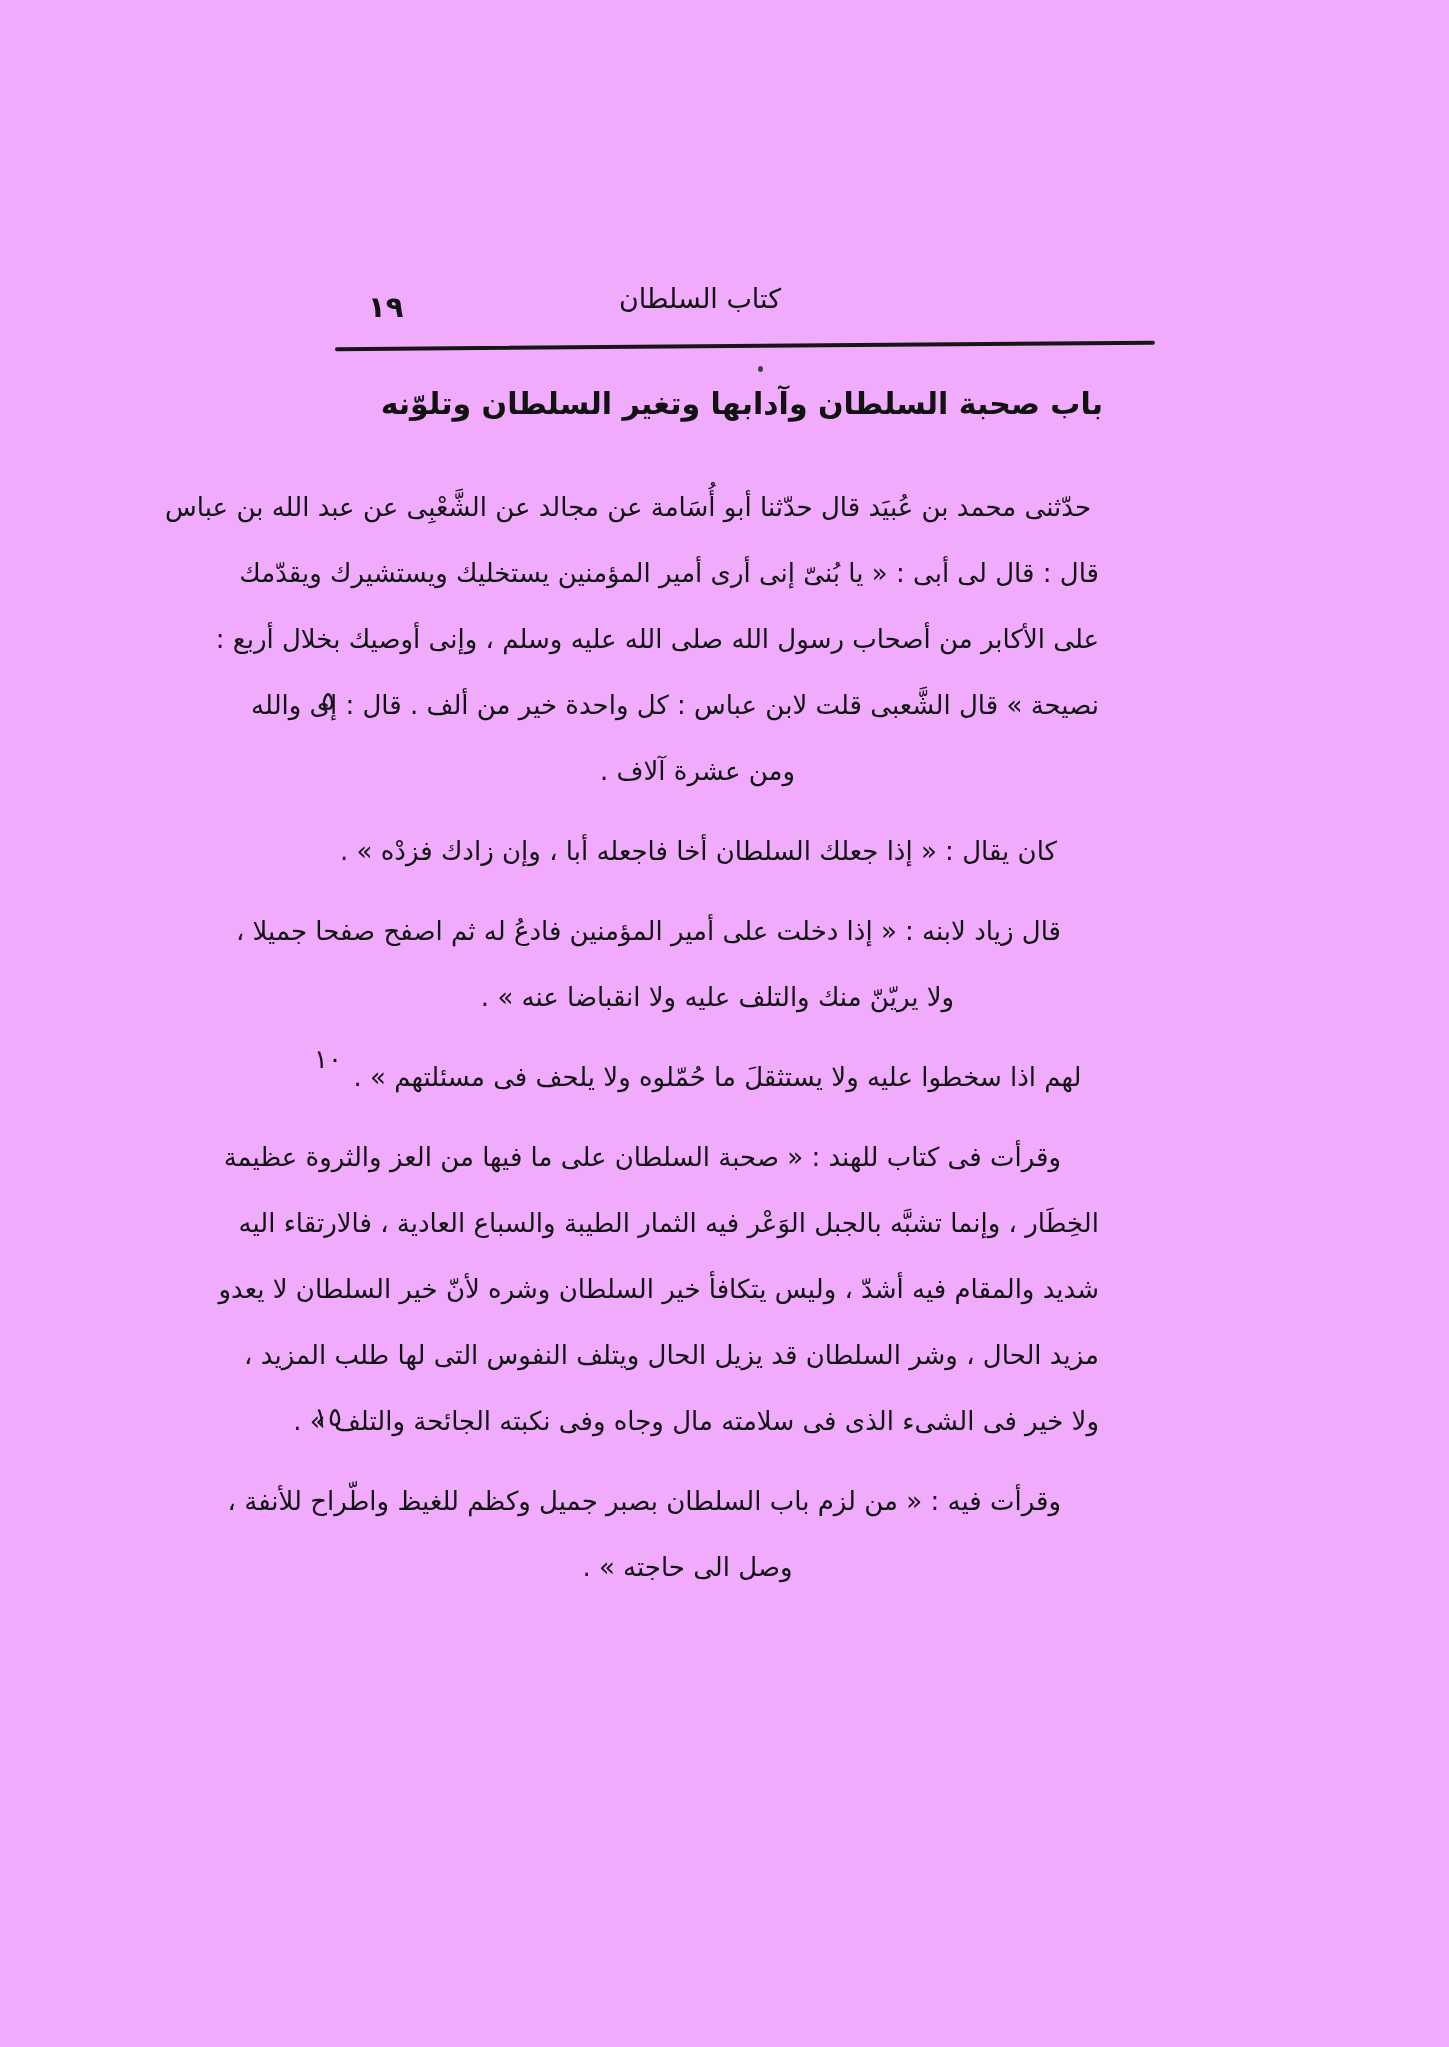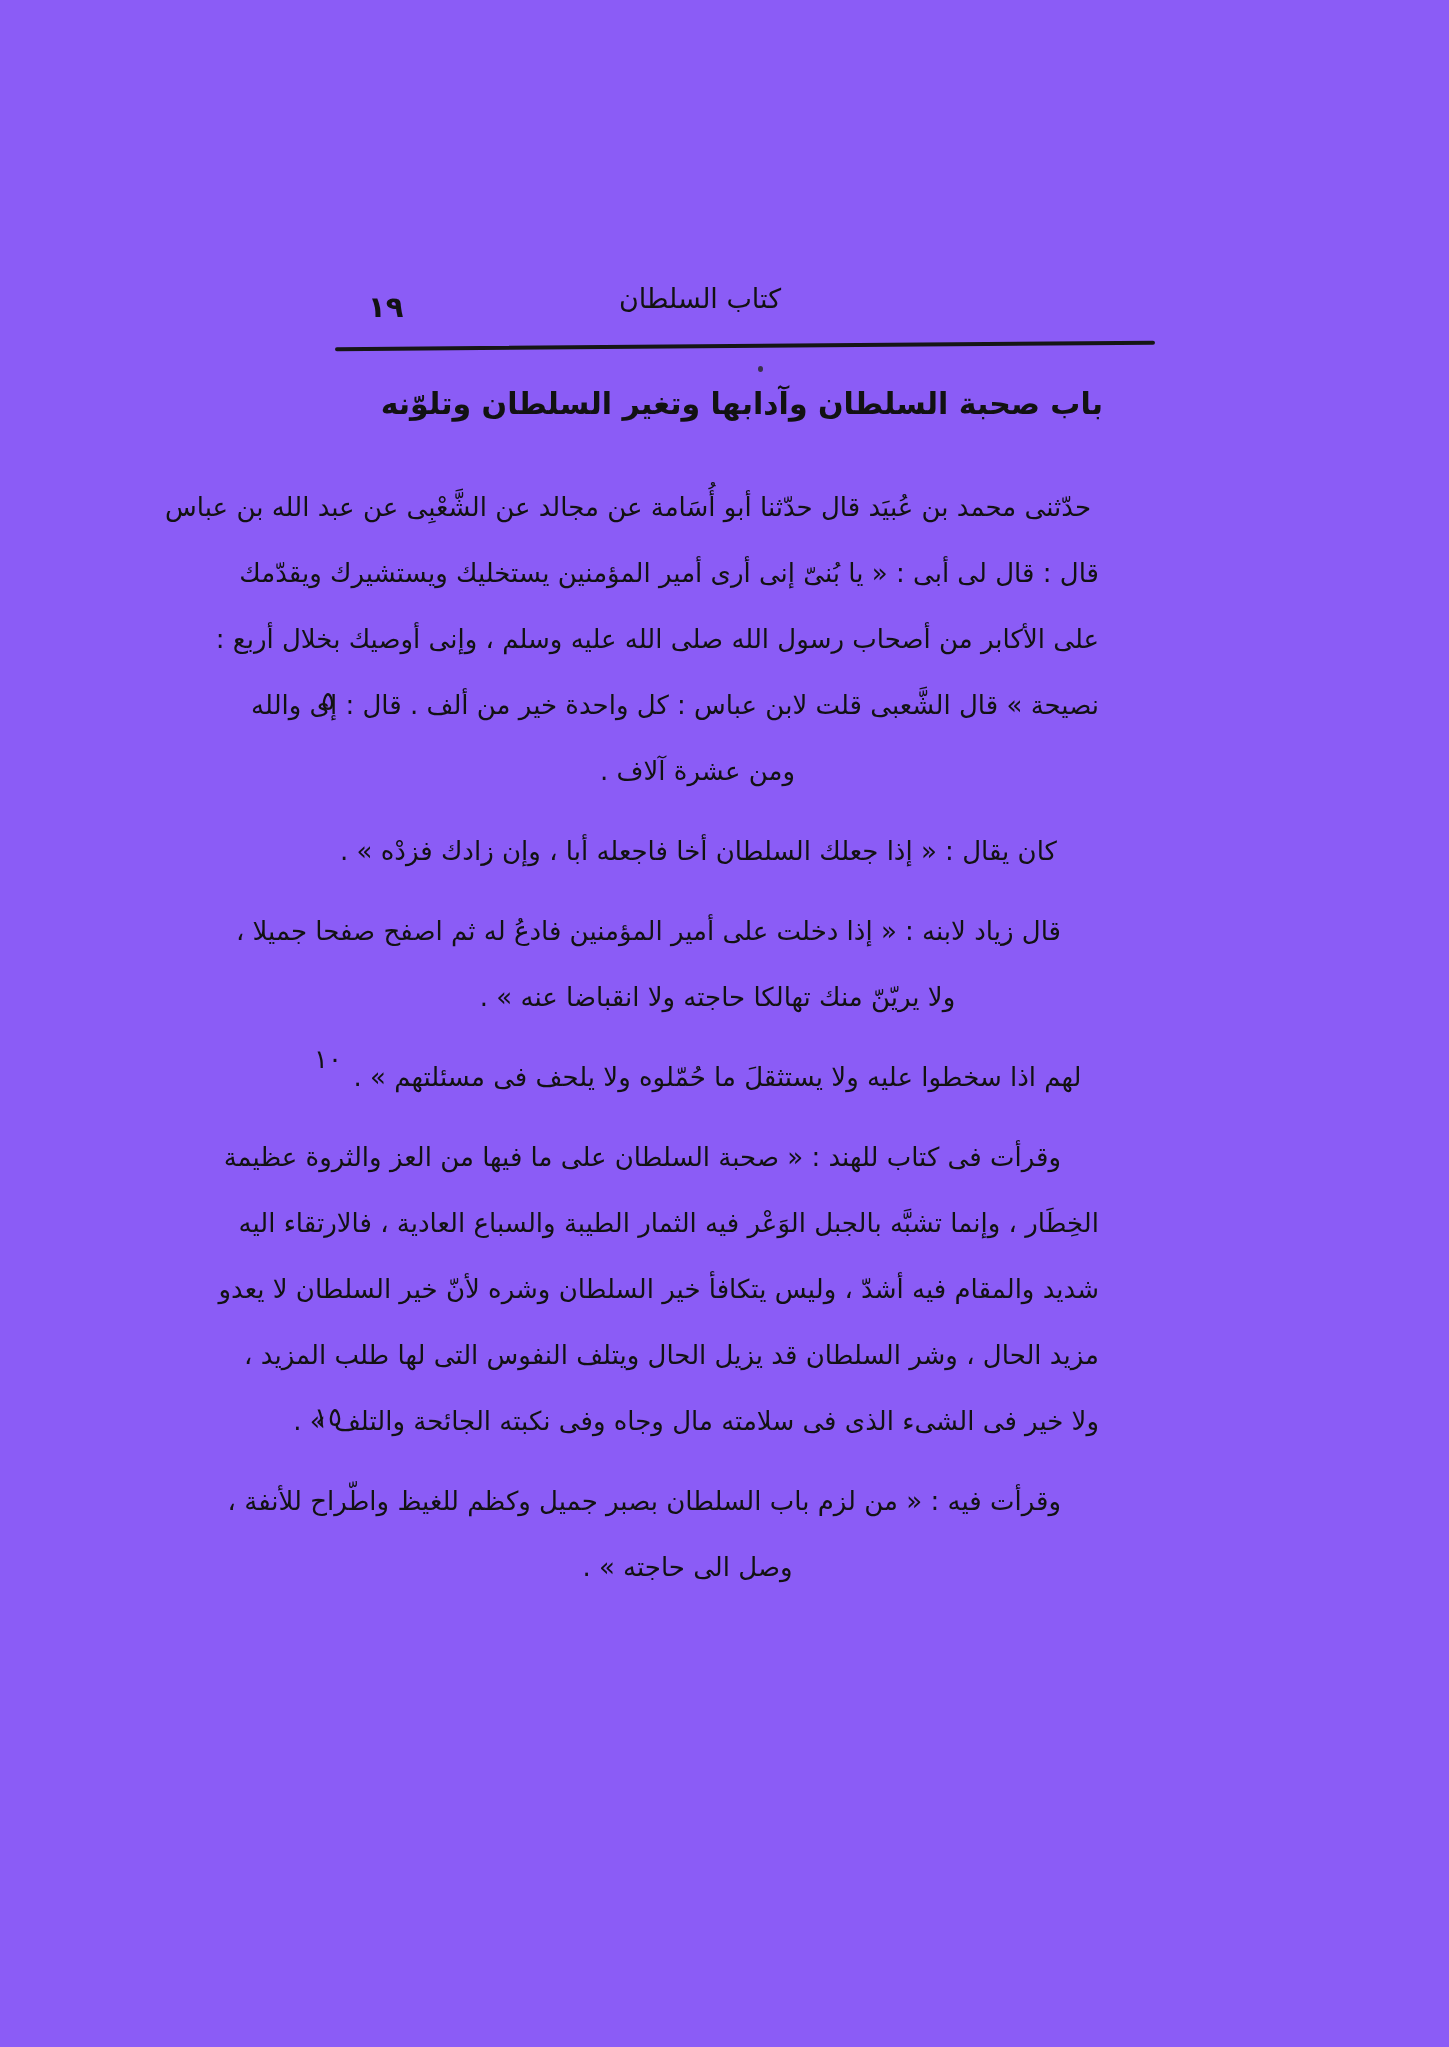--- a/index.html
+++ b/index.html
@@ -5,21 +5,21 @@
   html, body {
     margin: 0;
     padding: 0;
     background: #e8e8e8;
   }
   .page {
     position: relative;
     width: 1449px;
     height: 2047px;
     margin: 0 auto;
-    background: #8b5cf6;
+    background: #f0abfc;
     overflow: hidden;
     font-family: "DejaVu Sans", sans-serif;
     color: #121212;
   }
   
   .page-number {
     position: absolute;
     left: 368px;
     top: 290px;
     font-size: 29px;
@@ -138,21 +138,21 @@
       <span class="line full">نصيحة » قال الشَّعبى قلت لابن عباس : كل واحدة خير من ألف . قال : إى والله</span>
       <span class="line end indent-md">ومن عشرة آلاف .</span>
     </p>
 
     <p class="para">
       <span class="line end indent">كان يقال : « إذا جعلك السلطان أخا فاجعله أبا ، وإن زادك فزدْه » .</span>
     </p>
 
     <p class="para">
       <span class="line full indent">قال زياد لابنه : « إذا دخلت على أمير المؤمنين فادعُ له ثم اصفح صفحا جميلا ،</span>
-      <span class="line end">ولا يريّنّ منك تهالكا حاجته ولا انقباضا عنه » .</span>
+      <span class="line end">ولا يريّنّ منك والتلف عليه ولا انقباضا عنه » .</span>
     </p>
 
     <p class="para">
       <span class="line end">لهم اذا سخطوا عليه ولا يستثقلَ ما حُمّلوه ولا يلحف فى مسئلتهم » .</span>
     </p>
 
     <p class="para">
       <span class="line full indent">وقرأت فى كتاب للهند : « صحبة السلطان على ما فيها من العز والثروة عظيمة</span>
       <span class="line full">الخِطَار ، وإنما تشبَّه بالجبل الوَعْر فيه الثمار الطيبة والسباع العادية ، فالارتقاء اليه</span>
       <span class="line full">شديد والمقام فيه أشدّ ، وليس يتكافأ خير السلطان وشره لأنّ خير السلطان لا يعدو</span>

